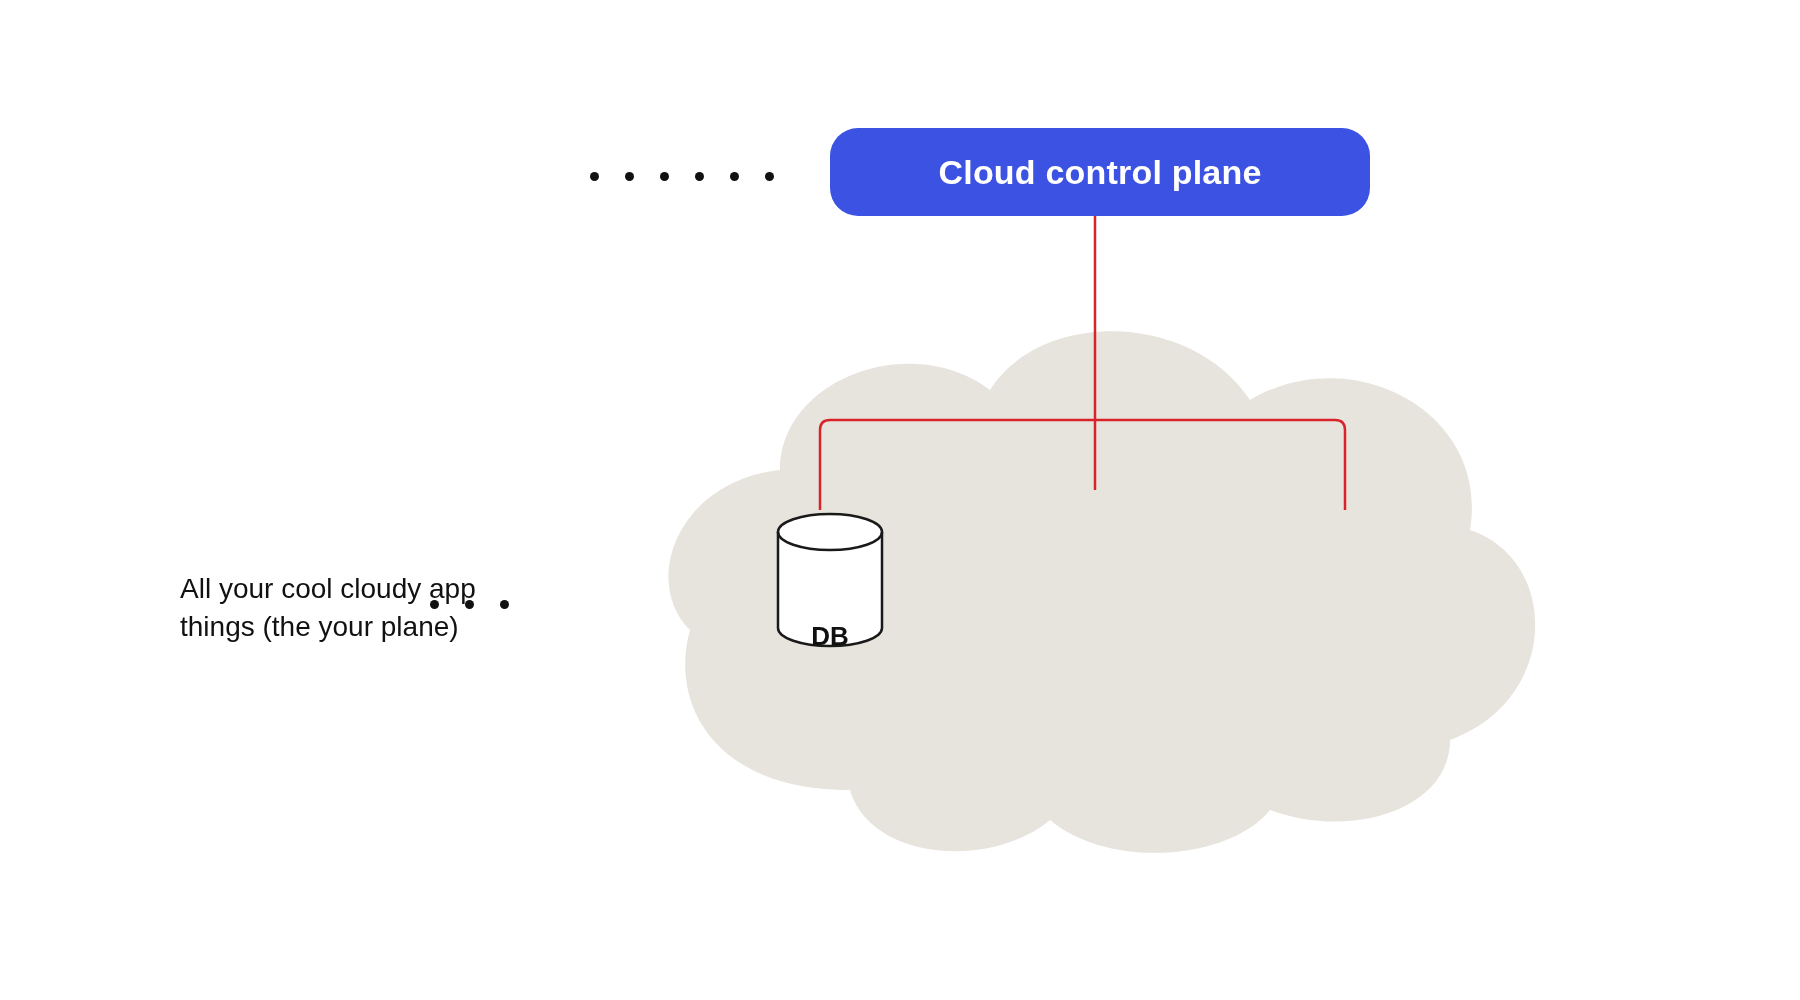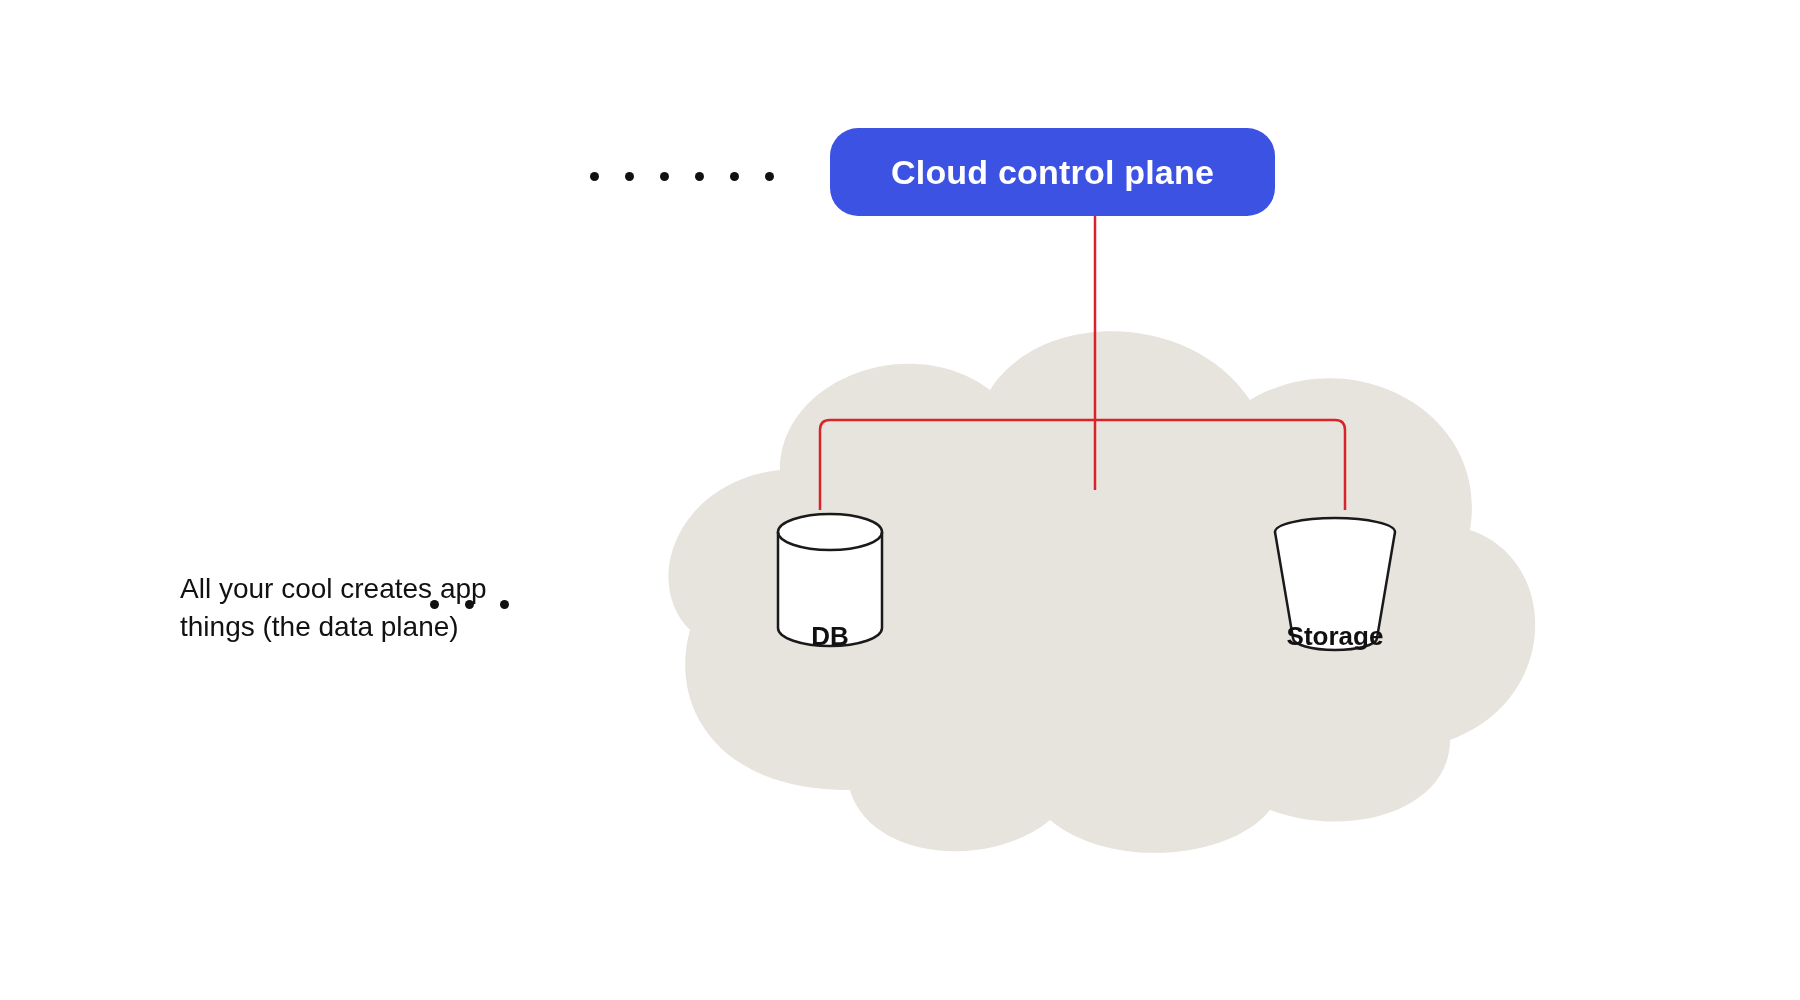--- a/index.html
+++ b/index.html
@@ -24,21 +24,21 @@
   }
   .dots span {
     width: 9px; height: 9px; border-radius: 50%; background: #111;
   }
   .dots-top { left: 590px; top: 172px; }
   .dots-bottom { left: 430px; top: 600px; }
 
   .control-plane-pill {
     position: absolute;
     left: 830px; top: 128px;
-    width: 445px; height: 88px;
+    width: 540px; height: 88px;
     background: #3b52e3;
     border-radius: 28px;
     color: #fff;
     font-weight: 800;
     font-size: 34px;
     display: flex;
     align-items: center;
     justify-content: center;
     letter-spacing: 0.2px;
   }
@@ -136,33 +136,22 @@
       <g fill="#ffffff" stroke="#1a1a1a" stroke-width="2.5">
         <ellipse cx="70" cy="22" rx="52" ry="18"></ellipse>
         <path d="M 18 22 L 18 118 A 52 18 0 0 0 122 118 L 122 22" fill="#ffffff"></path>
         <path d="M 18 22 A 52 18 0 0 0 122 22" fill="none"></path>
       </g>
     </svg>
     <div class="label">DB</div>
   </div>
 
 
-  <div class="resource storage">
-    <svg viewBox="0 0 150 160" width="150" height="160">
-      <g fill="#ffffff" stroke="#1a1a1a" stroke-width="2.5">
 
-        <ellipse cx="75" cy="22" rx="60" ry="14"></ellipse>
-
-        <path d="M 15 22 L 33 128 A 42 12 0 0 0 117 128 L 135 22"></path>
-      </g>
-    </svg>
-    <div class="label">Storage</div>
-  </div>
-
-  <div class="desc desc-bottom">All your cool creates app things (the data plane)</div>
+  <div class="desc desc-bottom">All your cool cloudy app things (the your plane)</div>
 
   <div class="dots dots-bottom">
     <span></span>
       <span></span>
       <span></span>
   </div>
 
 </div>
 
 </body></html>

